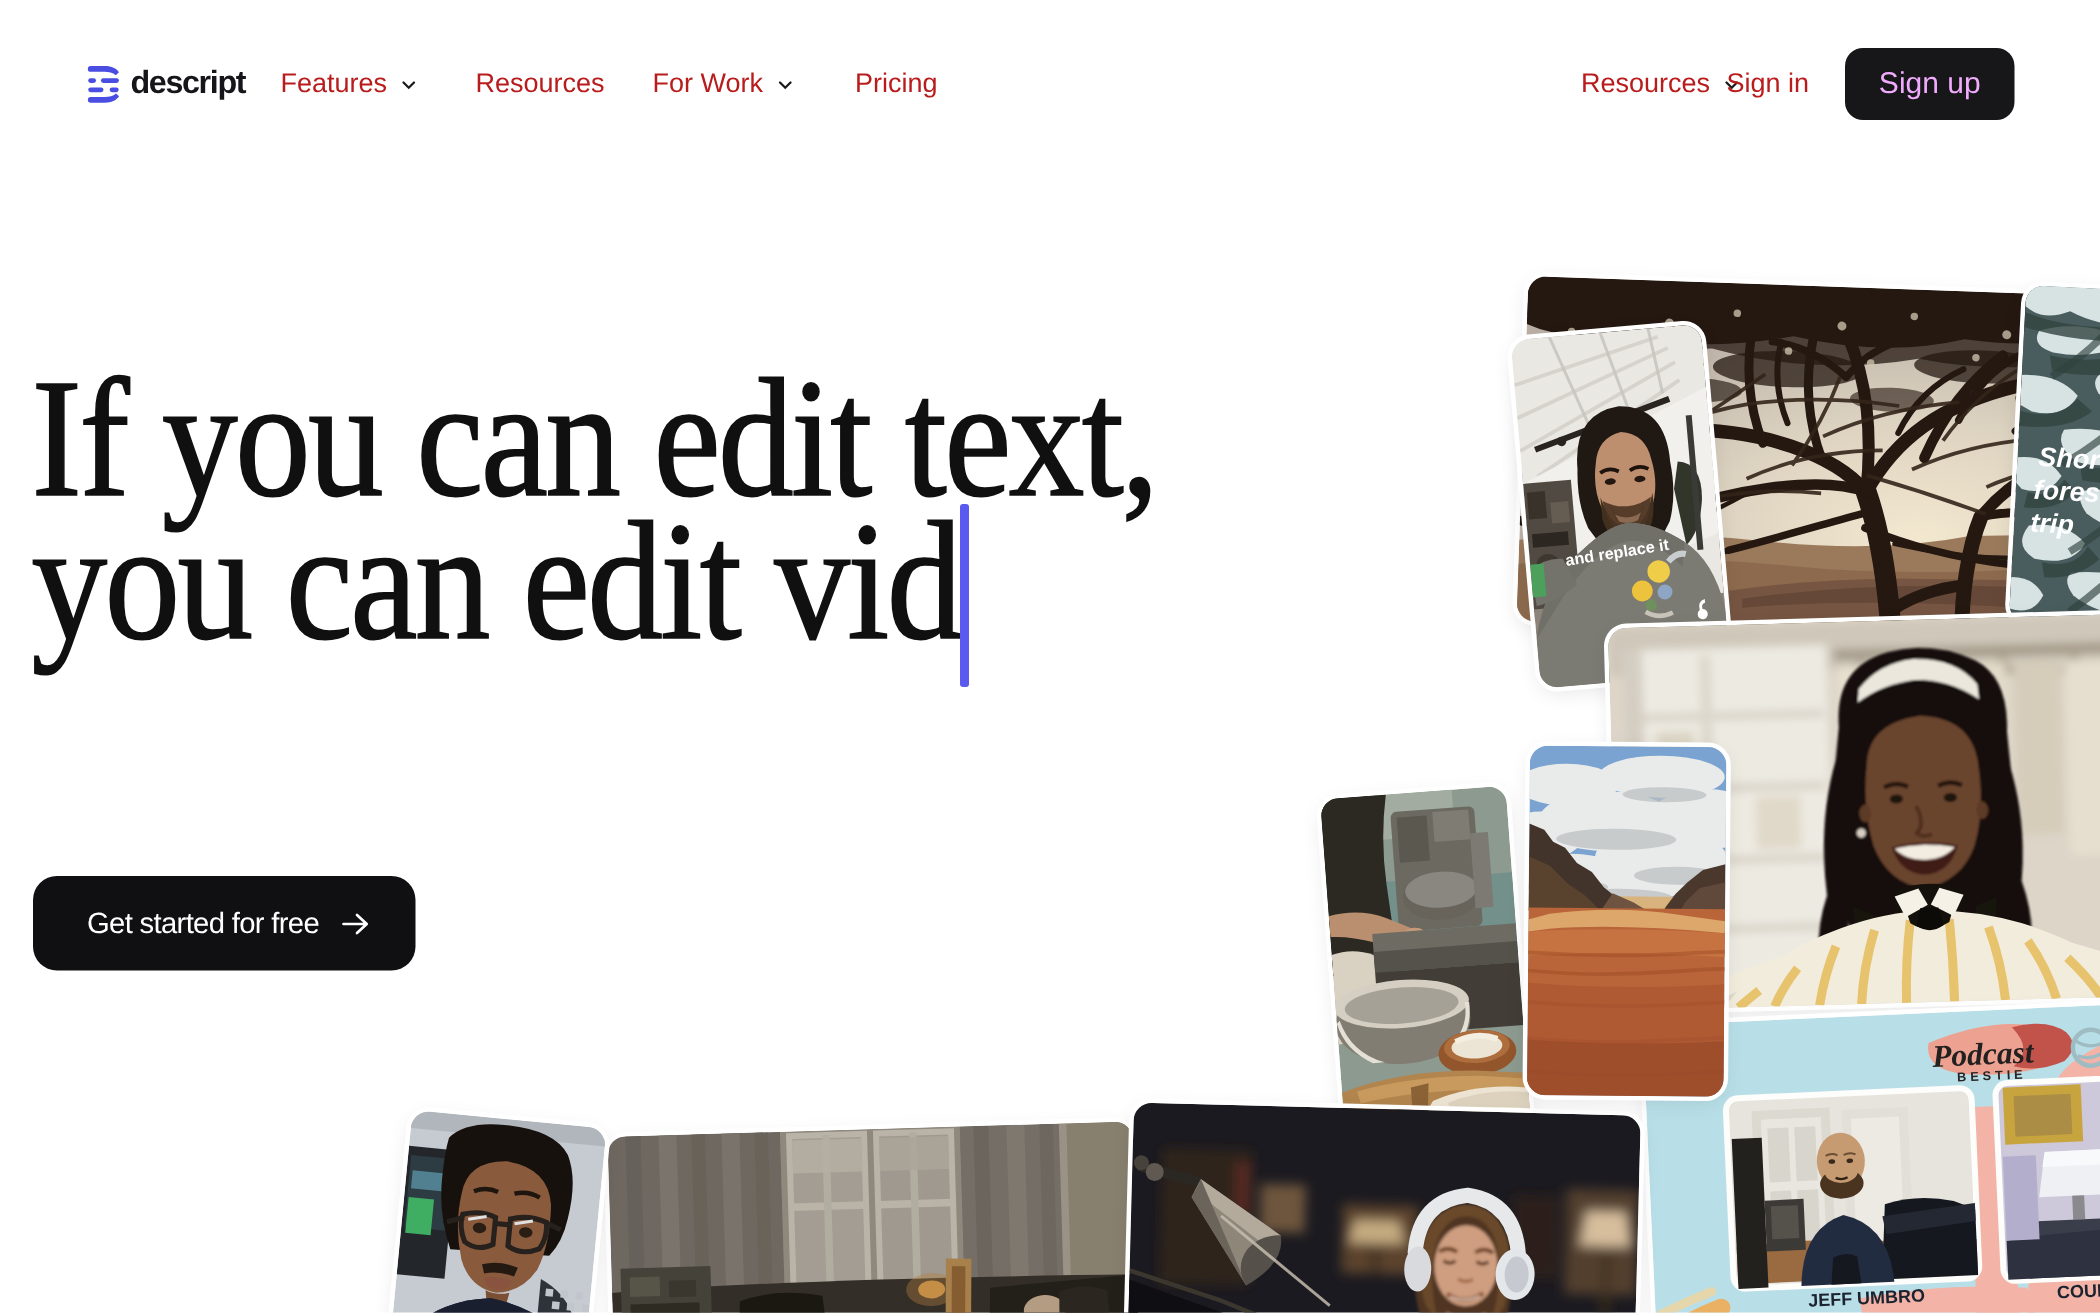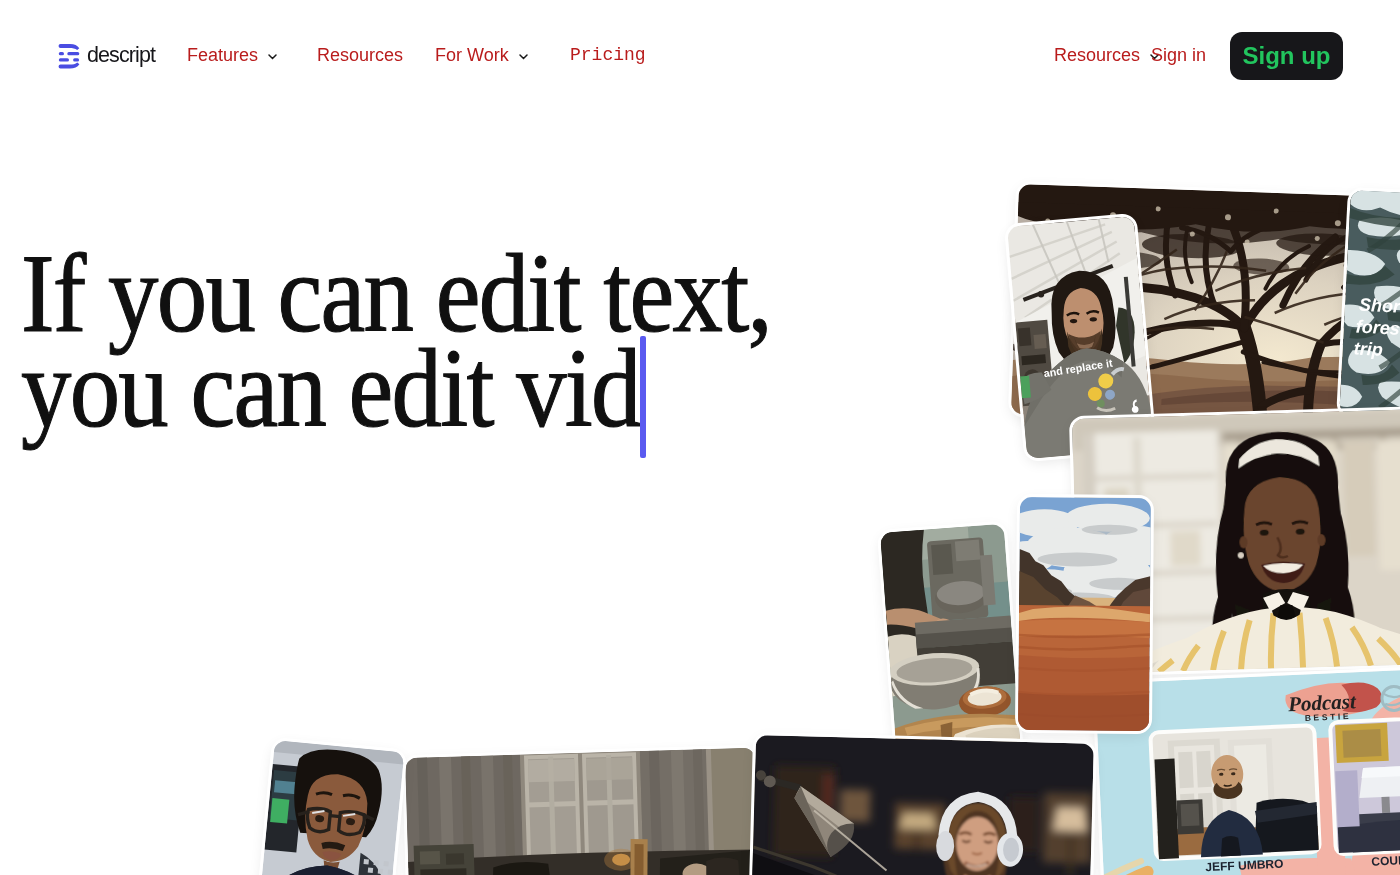--- a/index.html
+++ b/index.html
@@ -5,23 +5,23 @@
 * { margin:0; padding:0; box-sizing:border-box; }
 html,body { width:1400px; height:875px; overflow:hidden; background:#fff;
   font-family:"Liberation Sans", sans-serif; }
 #page { position:relative; width:1400px; height:875px; overflow:hidden; }
 
 
 #nav { position:absolute; left:0; top:0; width:1400px; height:112px; z-index:20; }
 .navitem { position:absolute; top:45px; font-size:18px; font-weight:500; color:#b91c1c; white-space:nowrap; }
 .chev { position:relative; top:-1px; margin-left:10px; }
 #logo { position:absolute; left:57px; top:44px; width:24px; height:25px; }
-#logotext { position:absolute; left:87px; top:43px; font-size:21.5px; font-weight:400; color:#16161a; letter-spacing:-0.9px;text-align:right; }
+#logotext { position:absolute; left:87px; top:43px; font-size:21.5px; font-weight:700; color:#16161a; letter-spacing:-0.9px;text-align:right; }
 #signup { position:absolute; left:1230px; top:32px; width:113px; height:48px; background:#17171a;
-  border-radius:12px; color:#22c55e; font-size:24px; font-weight:700; text-align:center; line-height:48px; }
+  border-radius:12px; color:#f0abfc; font-size:20px; font-weight:400; text-align:center; line-height:48px; }
 
 
 #h1 { position:absolute; left:21px; top:245px; font-family:"Liberation Serif", serif; font-weight:400; -webkit-text-stroke:1.1px #101010;
   font-size:113px; line-height:95px; color:#101010; letter-spacing:-2px; white-space:nowrap;
   transform:scaleX(0.893); transform-origin:0 0; }
 #cursor { position:absolute; left:640px; top:336px; width:6px; height:122px; background:#5a5af0; border-radius:2px; }
 #sub { position:absolute; left:22px; top:479px; font-size:24px; line-height:30px; color:#55565a; letter-spacing:-0.62px; }
 #cta { position:absolute; left:22px; top:584px; width:255px; height:63px; background:#101012; border-radius:16px;
   color:#fff; font-size:19.5px; font-weight:500; letter-spacing:-0.45px; }
 #cta span { position:absolute; left:36px; top:21px; }
@@ -46,30 +46,36 @@
     </g>
   </svg>
   <div id="logotext">descript</div>
   <div class="navitem" style="left:187px;">Features<svg class="chev" width="9" height="6" viewBox="0 0 9 6">
           <path d="M1 1l3.5 3.5L8 1" stroke="#1a1a1a" stroke-width="1.5" fill="none" stroke-linecap="round"></path>
         </svg></div>
   <div class="navitem" style="left:317px;">Resources</div>
   <div class="navitem" style="left:435px;">For Work<svg class="chev" width="9" height="6" viewBox="0 0 9 6">
           <path d="M1 1l3.5 3.5L8 1" stroke="#1a1a1a" stroke-width="1.5" fill="none" stroke-linecap="round"></path>
         </svg></div>
-  <div class="navitem" style="left:570px;font-family:Liberation Mono, monospace;">Pricing</div>
+  <div class="navitem" style="left:570px;">Pricing</div>
   <div class="navitem" style="left:1054px;">Resources<svg class="chev" width="9" height="6" viewBox="0 0 9 6">
           <path d="M1 1l3.5 3.5L8 1" stroke="#1a1a1a" stroke-width="1.5" fill="none" stroke-linecap="round"></path>
         </svg></div>
   <div class="navitem" style="left:1151px;text-align:right;">Sign in</div>
   <div id="signup">Sign up</div>
 </div>
 
 <div id="h1">If you can edit text,<br>you can edit vid</div>
 <div id="cursor"></div>
+<div id="cta">
+      <span>Get started for free</span>
+<svg style="position:absolute; left:205px; top:24px;" width="20" height="16" viewBox="0 0 20 16">
+<path d="M2 8 H17 M11 2 L17.5 8 L11 14" stroke="#fff" stroke-width="1.8" fill="none" stroke-linecap="round" stroke-linejoin="round"></path>
+      </svg>
+    </div>
 
 <div class="card" id="c-tree" style="left:1019px; top:184px; width:396px; height:230px; transform:rotate(2deg); z-index:1;">
 <svg width="396" height="230" viewBox="0 0 396 230">
   <defs>
     <radialGradient id="treesky" cx="0.67" cy="0.72" r="0.7">
       <stop offset="0" stop-color="#f3e8cf"></stop>
             <stop offset="0.5" stop-color="#dcd2c0"></stop>
             <stop offset="1" stop-color="#b9afa5"></stop>
     </radialGradient>
   </defs>

